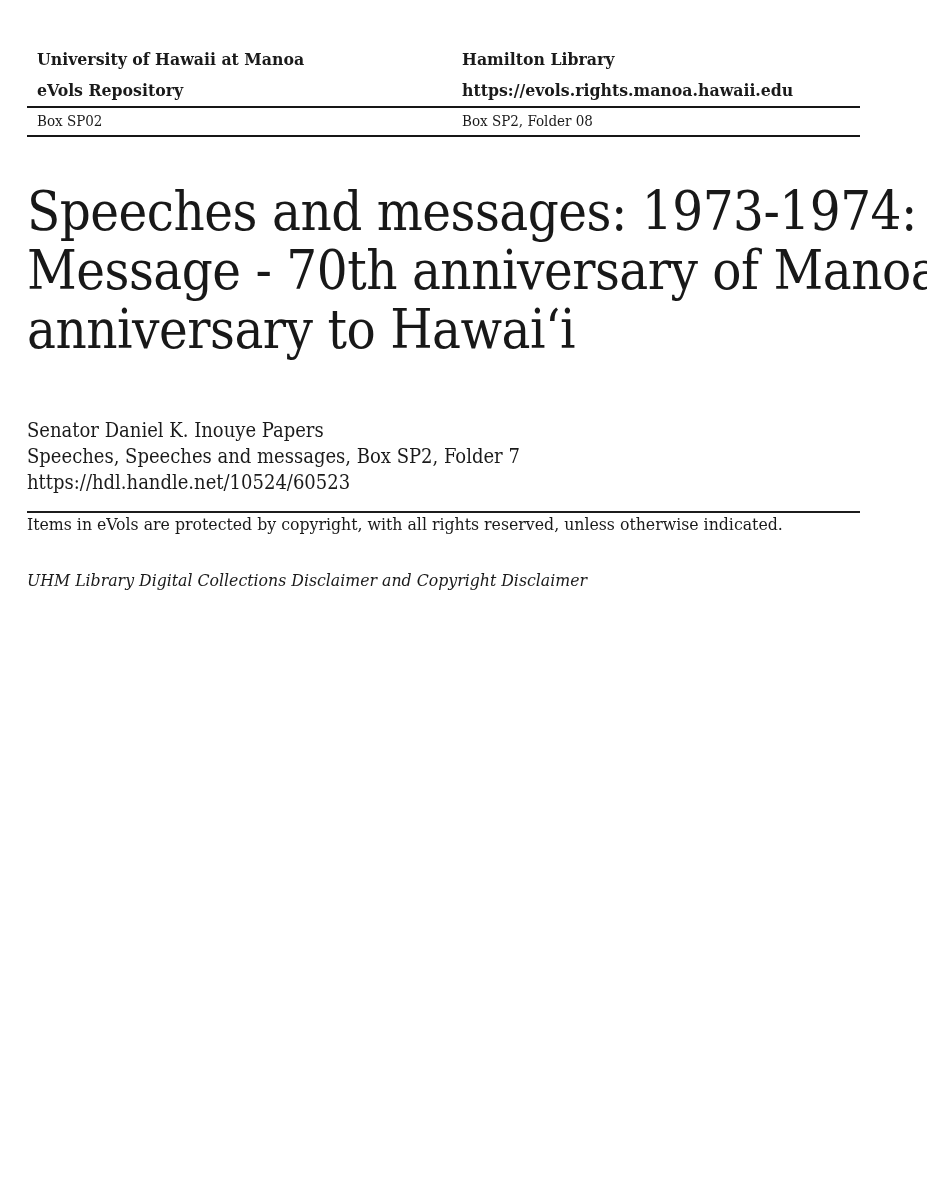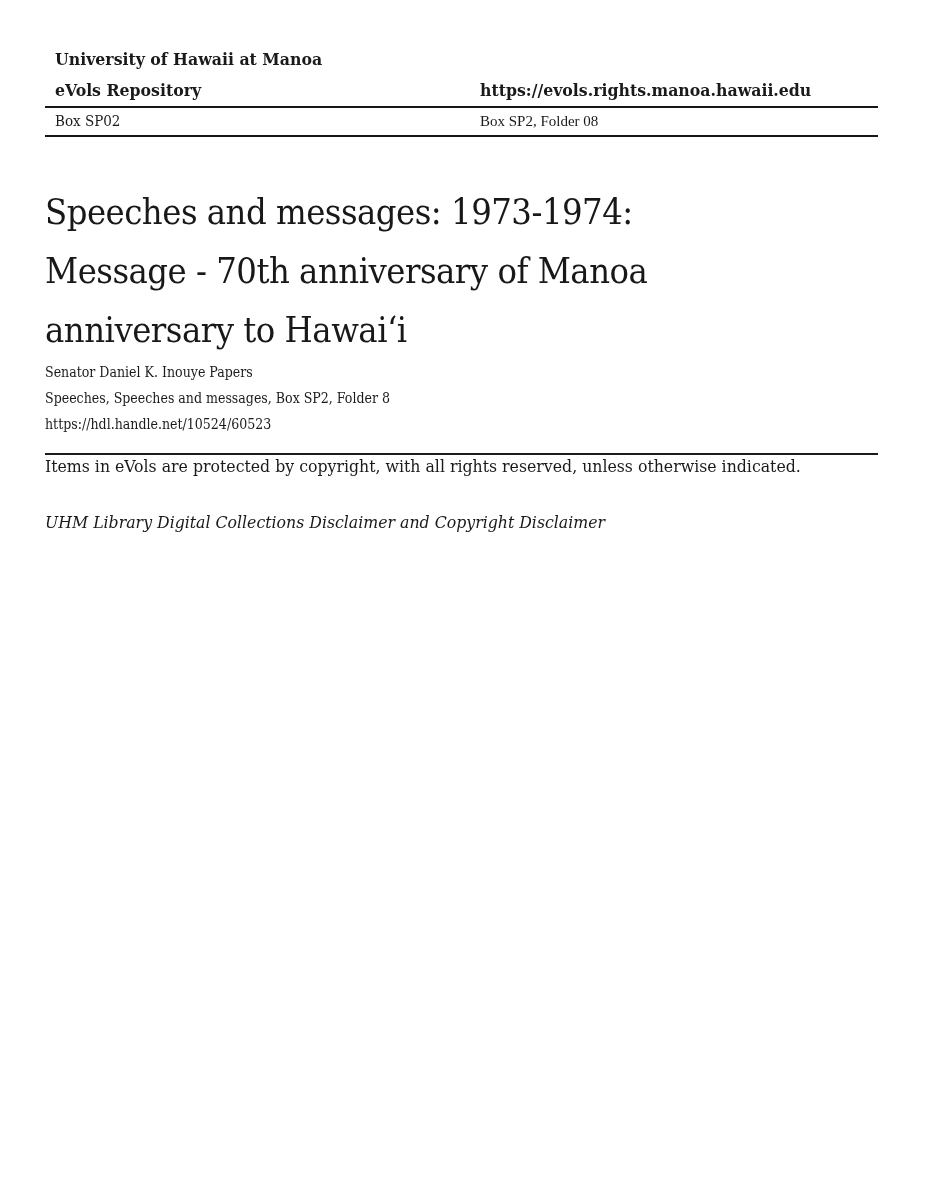--- a/index.html
+++ b/index.html
@@ -7,21 +7,21 @@
     width: 927px;
     height: 1200px;
     background: #ffffff;
     font-family: "DejaVu Serif", "Liberation Serif", serif;
     color: #1a1a1a;
     overflow: hidden;
   }
   .sheet {
     position: absolute;
     top: 0;
-    left: 45px;
+    left: 27px;
     width: 833px;
     height: 1200px;
     background: #ffffff;
   }
   
   .hdr-table {
     padding-top: 44px;
     border-bottom: 2.5px solid #161616;
   }
   .hdr-row {
@@ -41,35 +41,36 @@
     border-bottom: 2.5px solid #161616;
     justify-content: space-between;
   }
   .box-cell {
     font-size: 15px;
     line-height: 27px;
     font-stretch: condensed;
     white-space: nowrap;
   }
   .box-cell.left  { width: 425px; padding-left: 10px; }
-  .box-cell.right { flex: 1; padding-left: 10px; font-family: Liberation Serif, serif; }
+  .box-cell.right { flex: 1; padding-left: 10px; }
   
   .doc-title {
     margin-top: 45px;
-    font-size: 36px;
+    font-size: 54px;
     font-weight: 400;
     line-height: 59px;
     letter-spacing: -0.5px;
     font-stretch: condensed;
     color: #181818;
   }
   .title-line { white-space: nowrap; }
   
   .meta-block {
-    font-size: 14px;
+    margin-top: 58px;
+    font-size: 20px;
     line-height: 26px;
     font-stretch: condensed;
   }
   .meta-line { white-space: nowrap; }
   .meta-line a, .plain-link {
     color: inherit;
     text-decoration: none;
     cursor: pointer;
   }
   
@@ -95,20 +96,23 @@
 </head>
 <body>
 
 <div class="sheet">
 
   <div class="hdr-table">
     <div class="hdr-row">
       <div class="hdr-col-left">
         <div class="hdr-line">University of Hawaii at Manoa</div>
       </div>
+      <div class="hdr-col-right">
+        <div class="hdr-line">Hamilton Library</div>
+      </div>
     </div>
     <div class="hdr-row">
       <div class="hdr-col-left">
         <div class="hdr-line">eVols Repository</div>
       </div>
       <div class="hdr-col-right">
         <div class="hdr-line plain-link">https://evols.rights.manoa.hawaii.edu</div>
       </div>
     </div>
   </div>
@@ -119,21 +123,21 @@
   </div>
 
   <h1 class="doc-title">
     <div class="title-line">Speeches and messages: 1973-1974:</div>
     <div class="title-line">Message - 70th anniversary of Manoa</div>
     <div class="title-line">anniversary to Hawaiʻi</div>
   </h1>
 
   <div class="meta-block">
     <div class="meta-line">Senator Daniel K. Inouye Papers</div>
-    <div class="meta-line">Speeches, Speeches and messages, Box SP2, Folder 8</div>
+    <div class="meta-line">Speeches, Speeches and messages, Box SP2, Folder 7</div>
     <div class="meta-line plain-link">https://hdl.handle.net/10524/60523</div>
   </div>
 
   <hr class="section-divider">
 
   <div class="copyright-line">Items in eVols are protected by copyright, with all rights reserved, unless otherwise indicated.</div>
 
   <div class="disclaimer-line plain-link">UHM Library Digital Collections Disclaimer and Copyright Disclaimer</div>
 
 </div>

